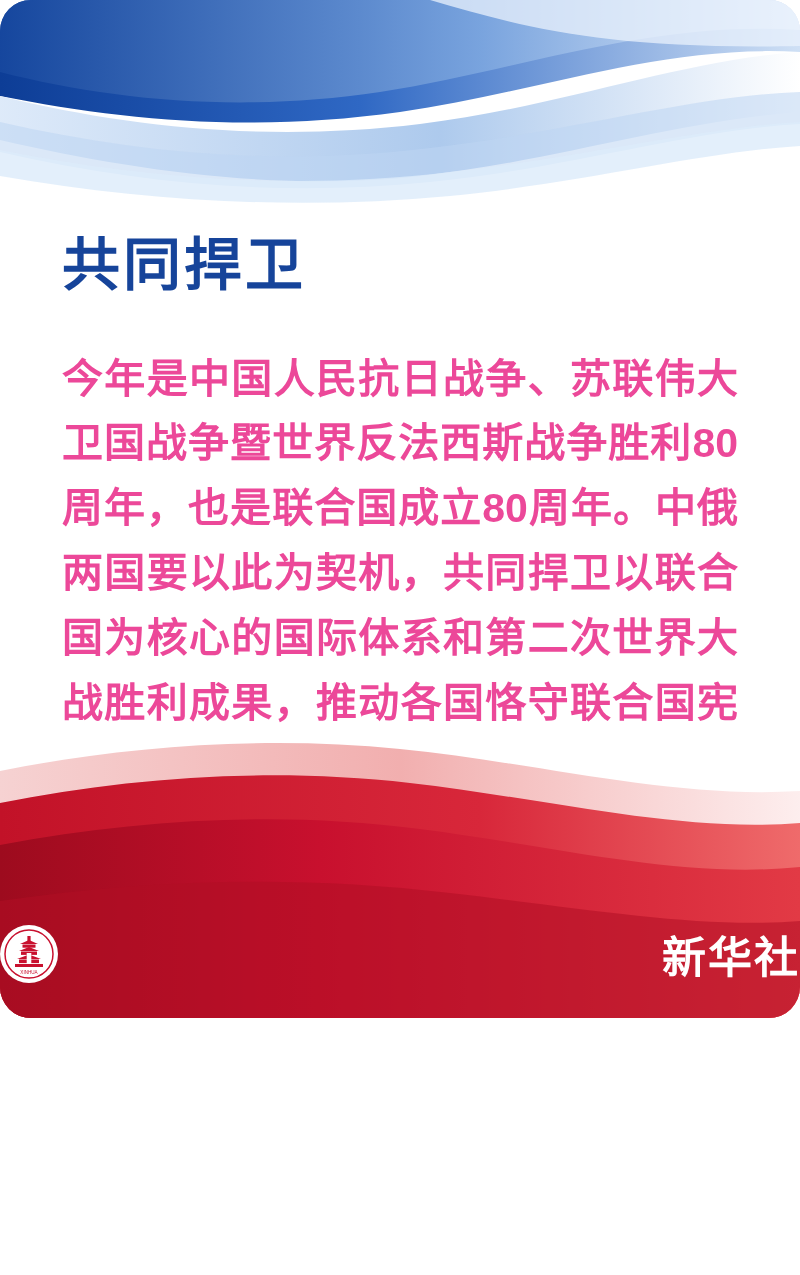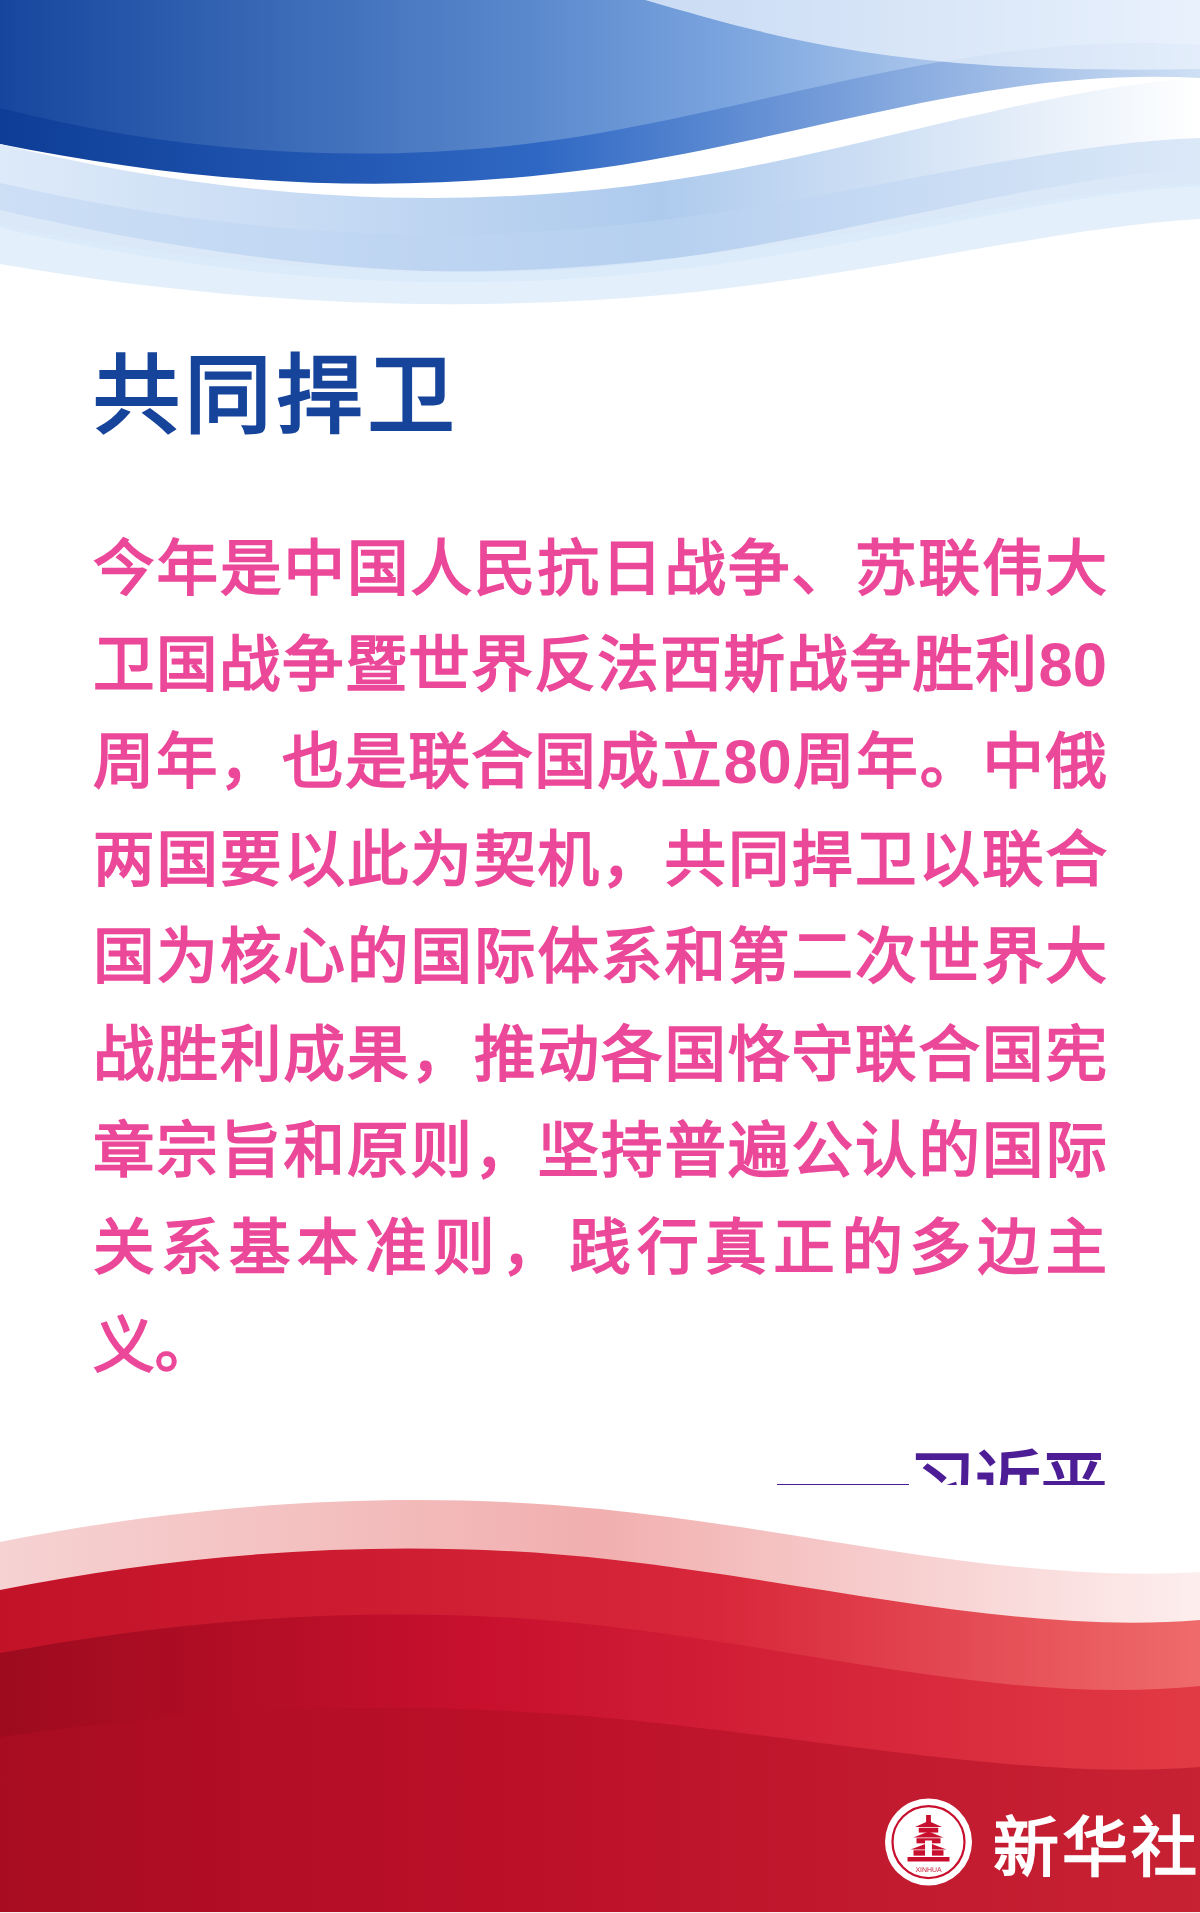--- a/index.html
+++ b/index.html
@@ -6,24 +6,25 @@
     margin: 0;
     padding: 0;
     background: #ffffff;
   }
   body {
     font-family: "Liberation Sans", "DejaVu Sans", sans-serif;
   }
   .poster {
     position: relative;
     width: 800px;
-    height: 1275px;
+    height: 1018px;
     overflow: hidden;
     background: #ffffff;
     margin: 0 auto;
+    border-radius: 31px;
   }
 
   
   .top-band {
     position: absolute;
     top: 0;
     left: 0;
     width: 800px;
     height: 210px;
     overflow: hidden;
@@ -84,25 +85,25 @@
     font-size: 28px;
     font-weight: bold;
     color: #16449a;
     line-height: 1.35;
   }
 
   
   .logo-row {
     position: absolute;
     left: 0;
-    bottom: 15px;
+    bottom: 32px;
     width: 800px;
     display: flex;
     align-items: center;
-    justify-content: flex-end;
+    justify-content: space-between;
     gap: 14px;
   }
   .logo-mark {
     width: 58px;
     height: 58px;
     border-radius: 50%;
     background: #ffffff;
     display: flex;
     align-items: center;
     justify-content: center;

